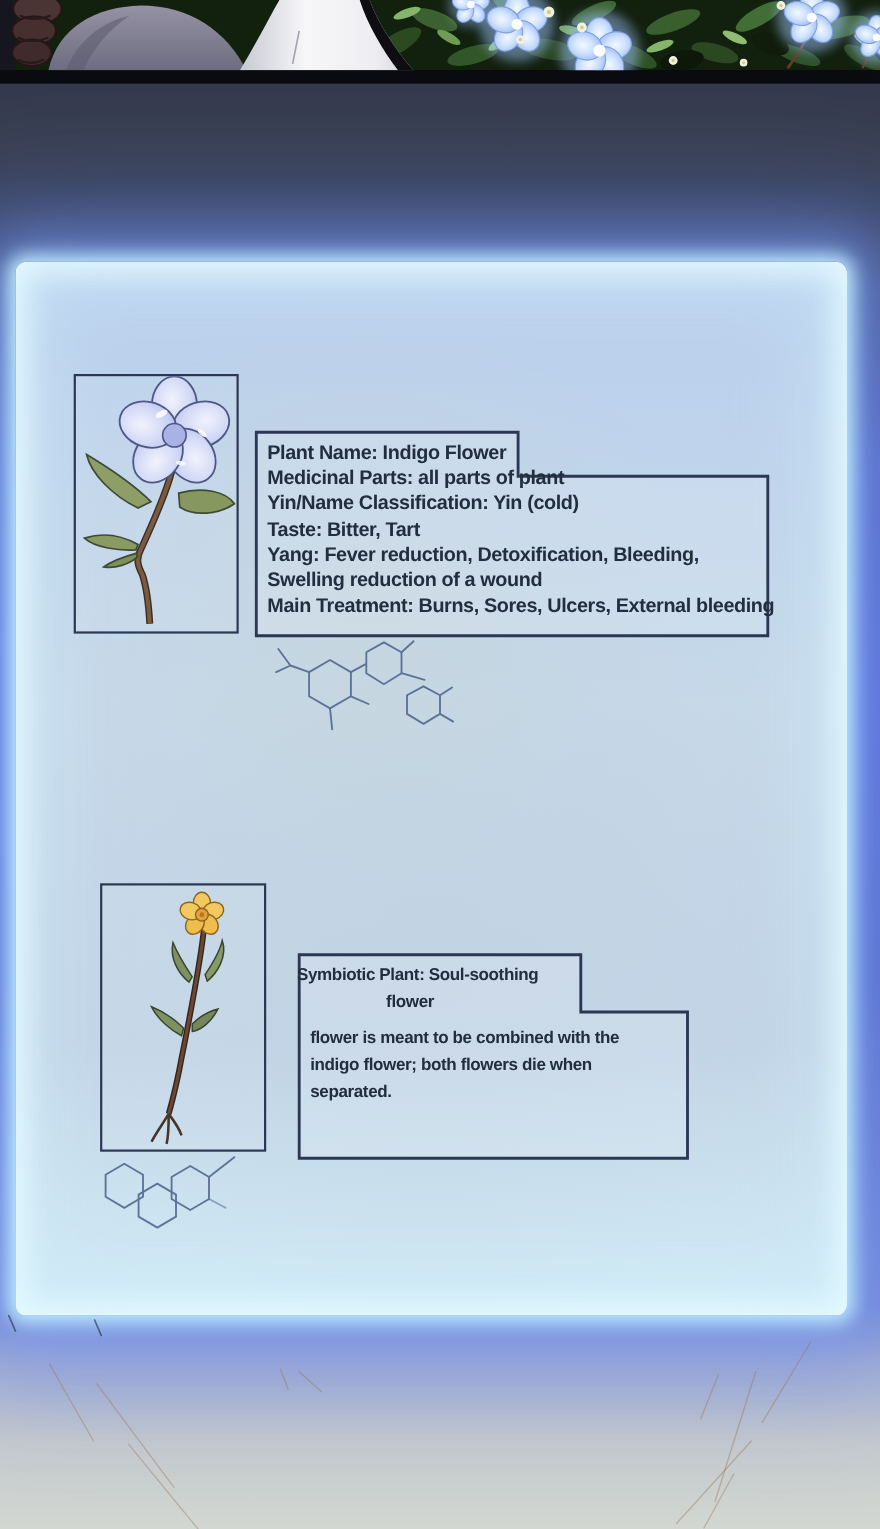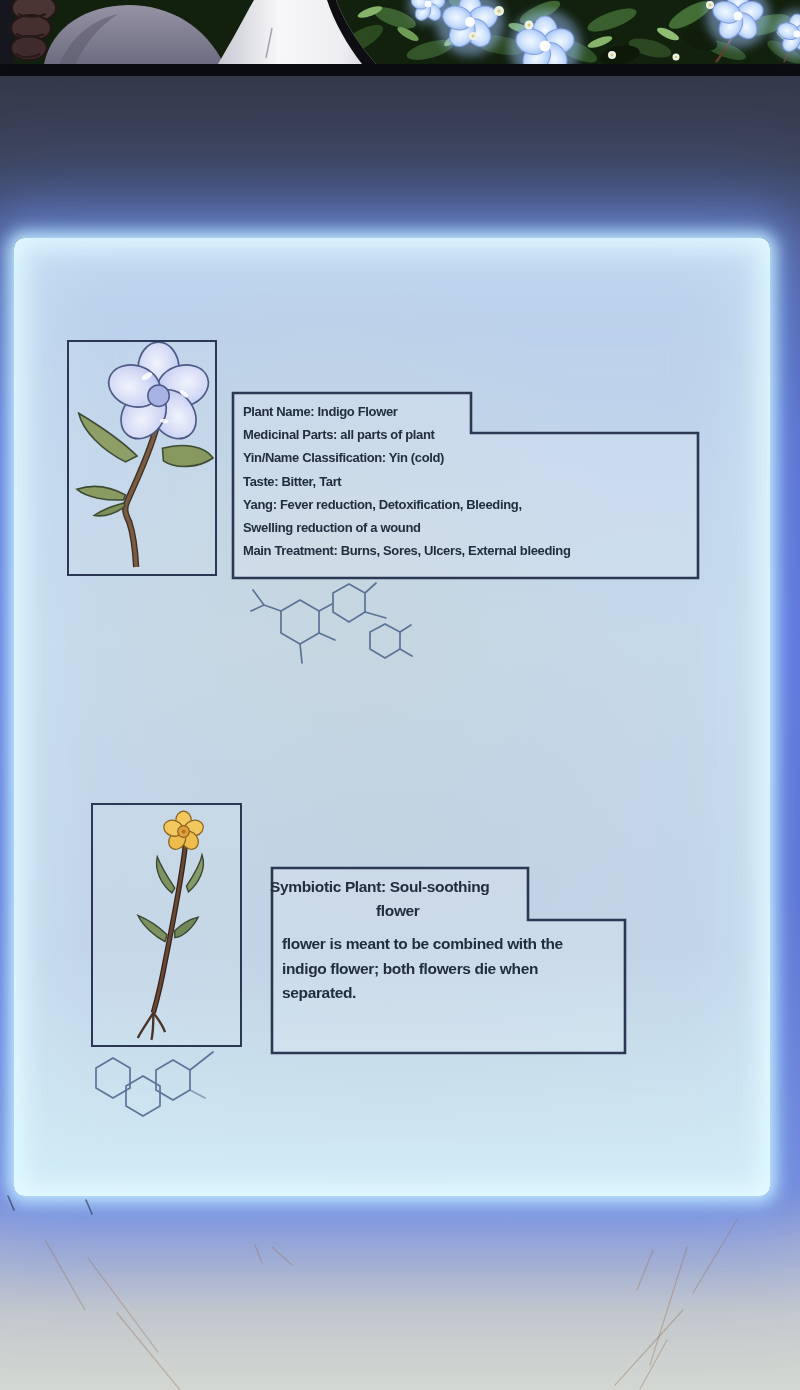--- a/index.html
+++ b/index.html
@@ -51,23 +51,23 @@
     border:2.5px solid #2c3753;
     background:rgba(255,255,255,0.07);
   }
   .plant-frame-1{left:67px;top:340px;width:150px;height:236px;}
   .plant-frame-2{left:91px;top:803px;width:151px;height:244px;}
   .plant-frame svg{display:block;width:100%;height:100%;}
 
   
   .infobox-border{pointer-events:none;}
   .info-text{color:#222e3e;font-weight:700;white-space:nowrap;}
-  .info1{left:243px;top:400px;font-size:13px;line-height:23.2px;letter-spacing:-0.35px;}
+  .info1{left:243px;top:400px;font-size:18px;line-height:23.2px;letter-spacing:-0.35px;}
   .info2-title{left:270px;top:875px;font-size:15.5px;line-height:24px;letter-spacing:-0.35px;}
-  .info2-title .indent{margin-left:106px;}
+  .info2-title .indent{margin-left:81px;}
   .info2-body{left:282px;top:932px;font-size:15.5px;line-height:24.5px;letter-spacing:-0.35px;}
 
   .chem-sketch{opacity:0.9;}
 </style>
 </head>
 <body>
 
 <div id="stage">
 
   <svg class="abs comic-strip" viewBox="0 0 800 64" preserveAspectRatio="none">

